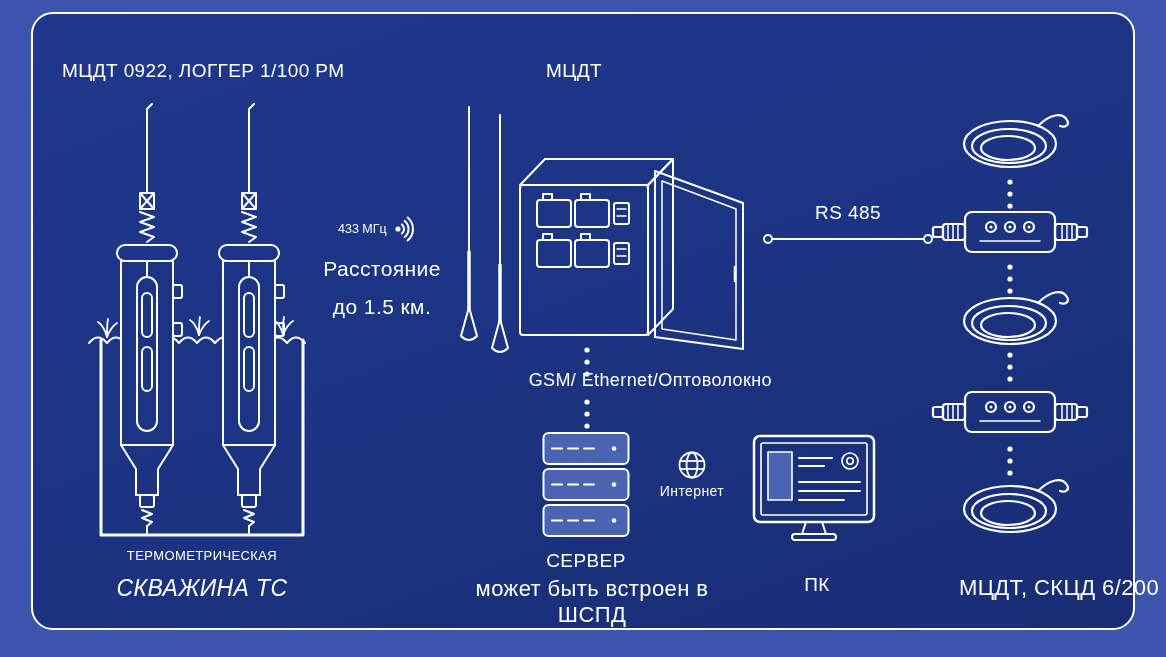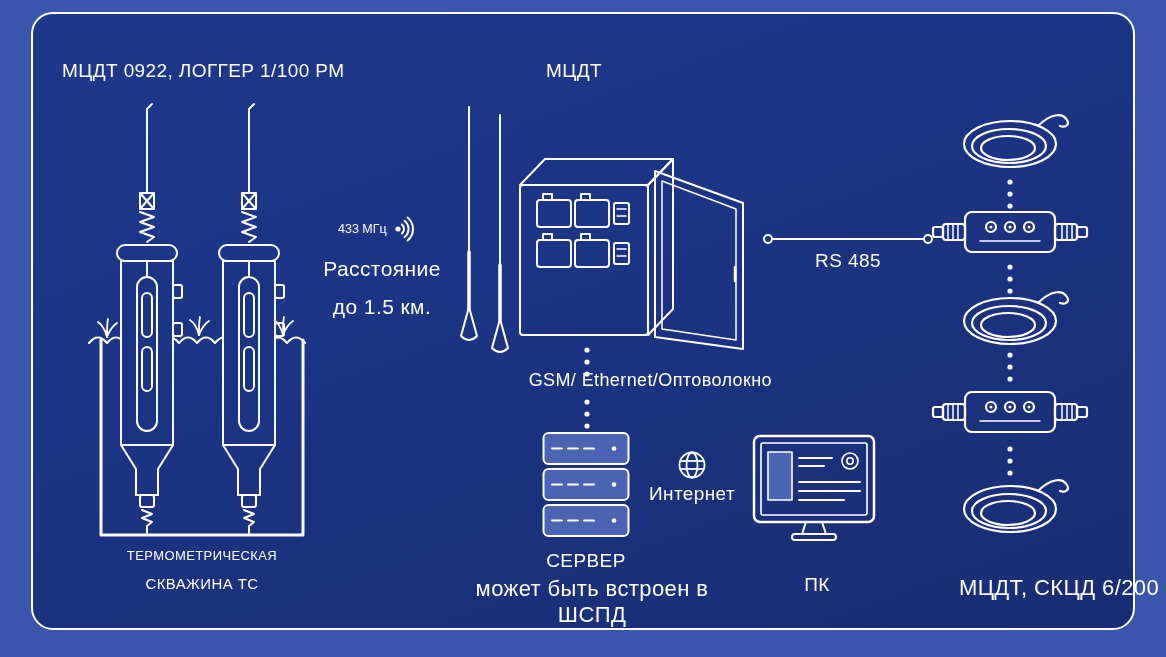--- a/index.html
+++ b/index.html
@@ -37,33 +37,33 @@
         <path d="M7.9,8.4 A6,6 0 0 1 7.9,17.6"></path>
         <path d="M10.7,4.9 A10.5,10.5 0 0 1 10.7,21.1"></path>
         <path d="M13.6,1.5 A15,15 0 0 1 13.6,24.5"></path>
       </g>
     </svg>
   </div>
 
   <div class="lbl center" style="left:279px;top:243px;width:140px;font-size:21px;">Расстояние</div>
   <div class="lbl center" style="left:279px;top:281px;width:140px;font-size:21px;">до 1.5 км.</div>
 
-  <div class="lbl center" style="left:729px;top:188px;width:172px;font-size:19px;margin-top:48px;">RS 485</div>
+  <div class="lbl center" style="left:729px;top:188px;width:172px;font-size:19px;">RS 485</div>
 
   <div class="lbl center" style="left:409px;top:356px;width:330px;font-size:18px;text-align:right;">GSM/ Ethernet/Оптоволокно</div>
 
   <div class="lbl center" style="left:509px;top:536px;width:88px;font-size:19px;">СЕРВЕР</div>
   <div class="lbl center" style="left:409px;top:562px;width:300px;font-size:22px;">может быть встроен в ШСПД</div>
 
-  <div class="lbl center" style="left:609px;top:469px;width:100px;font-size:19px;">Интернет</div>
+  <div class="lbl center" style="left:609px;top:469px;width:100px;font-size:14px;">Интернет</div>
 
   <div class="lbl center" style="left:719px;top:560px;width:130px;font-size:19px;">ПК</div>
 
   <div class="lbl center" style="left:44px;top:534px;width:250px;font-size:13px;">ТЕРМОМЕТРИЧЕСКАЯ</div>
-  <div class="lbl center" style="left:44px;top:561px;width:250px;font-size:15px;">СКВАЖИНА ТС</div>
+  <div class="lbl center" style="left:44px;top:561px;width:250px;font-size:23px;font-style:italic;">СКВАЖИНА ТС</div>
 
   <div class="lbl center" style="left:916px;top:561px;width:220px;font-size:22px;">МЦДТ, СКЦД 6/200</div>
 
   <svg class="ill" style="left:44px;top:83px;" width="250" height="450" viewBox="0 0 250 450">
     <defs>
       <g id="logger">
         <path d="M70,12 l5,-5"></path>
         <line x1="70" y1="12" x2="70" y2="96"></line>
         <rect x="63" y="96" width="14" height="16" rx="2"></rect>
         <line x1="63" y1="96" x2="77" y2="112"></line>

